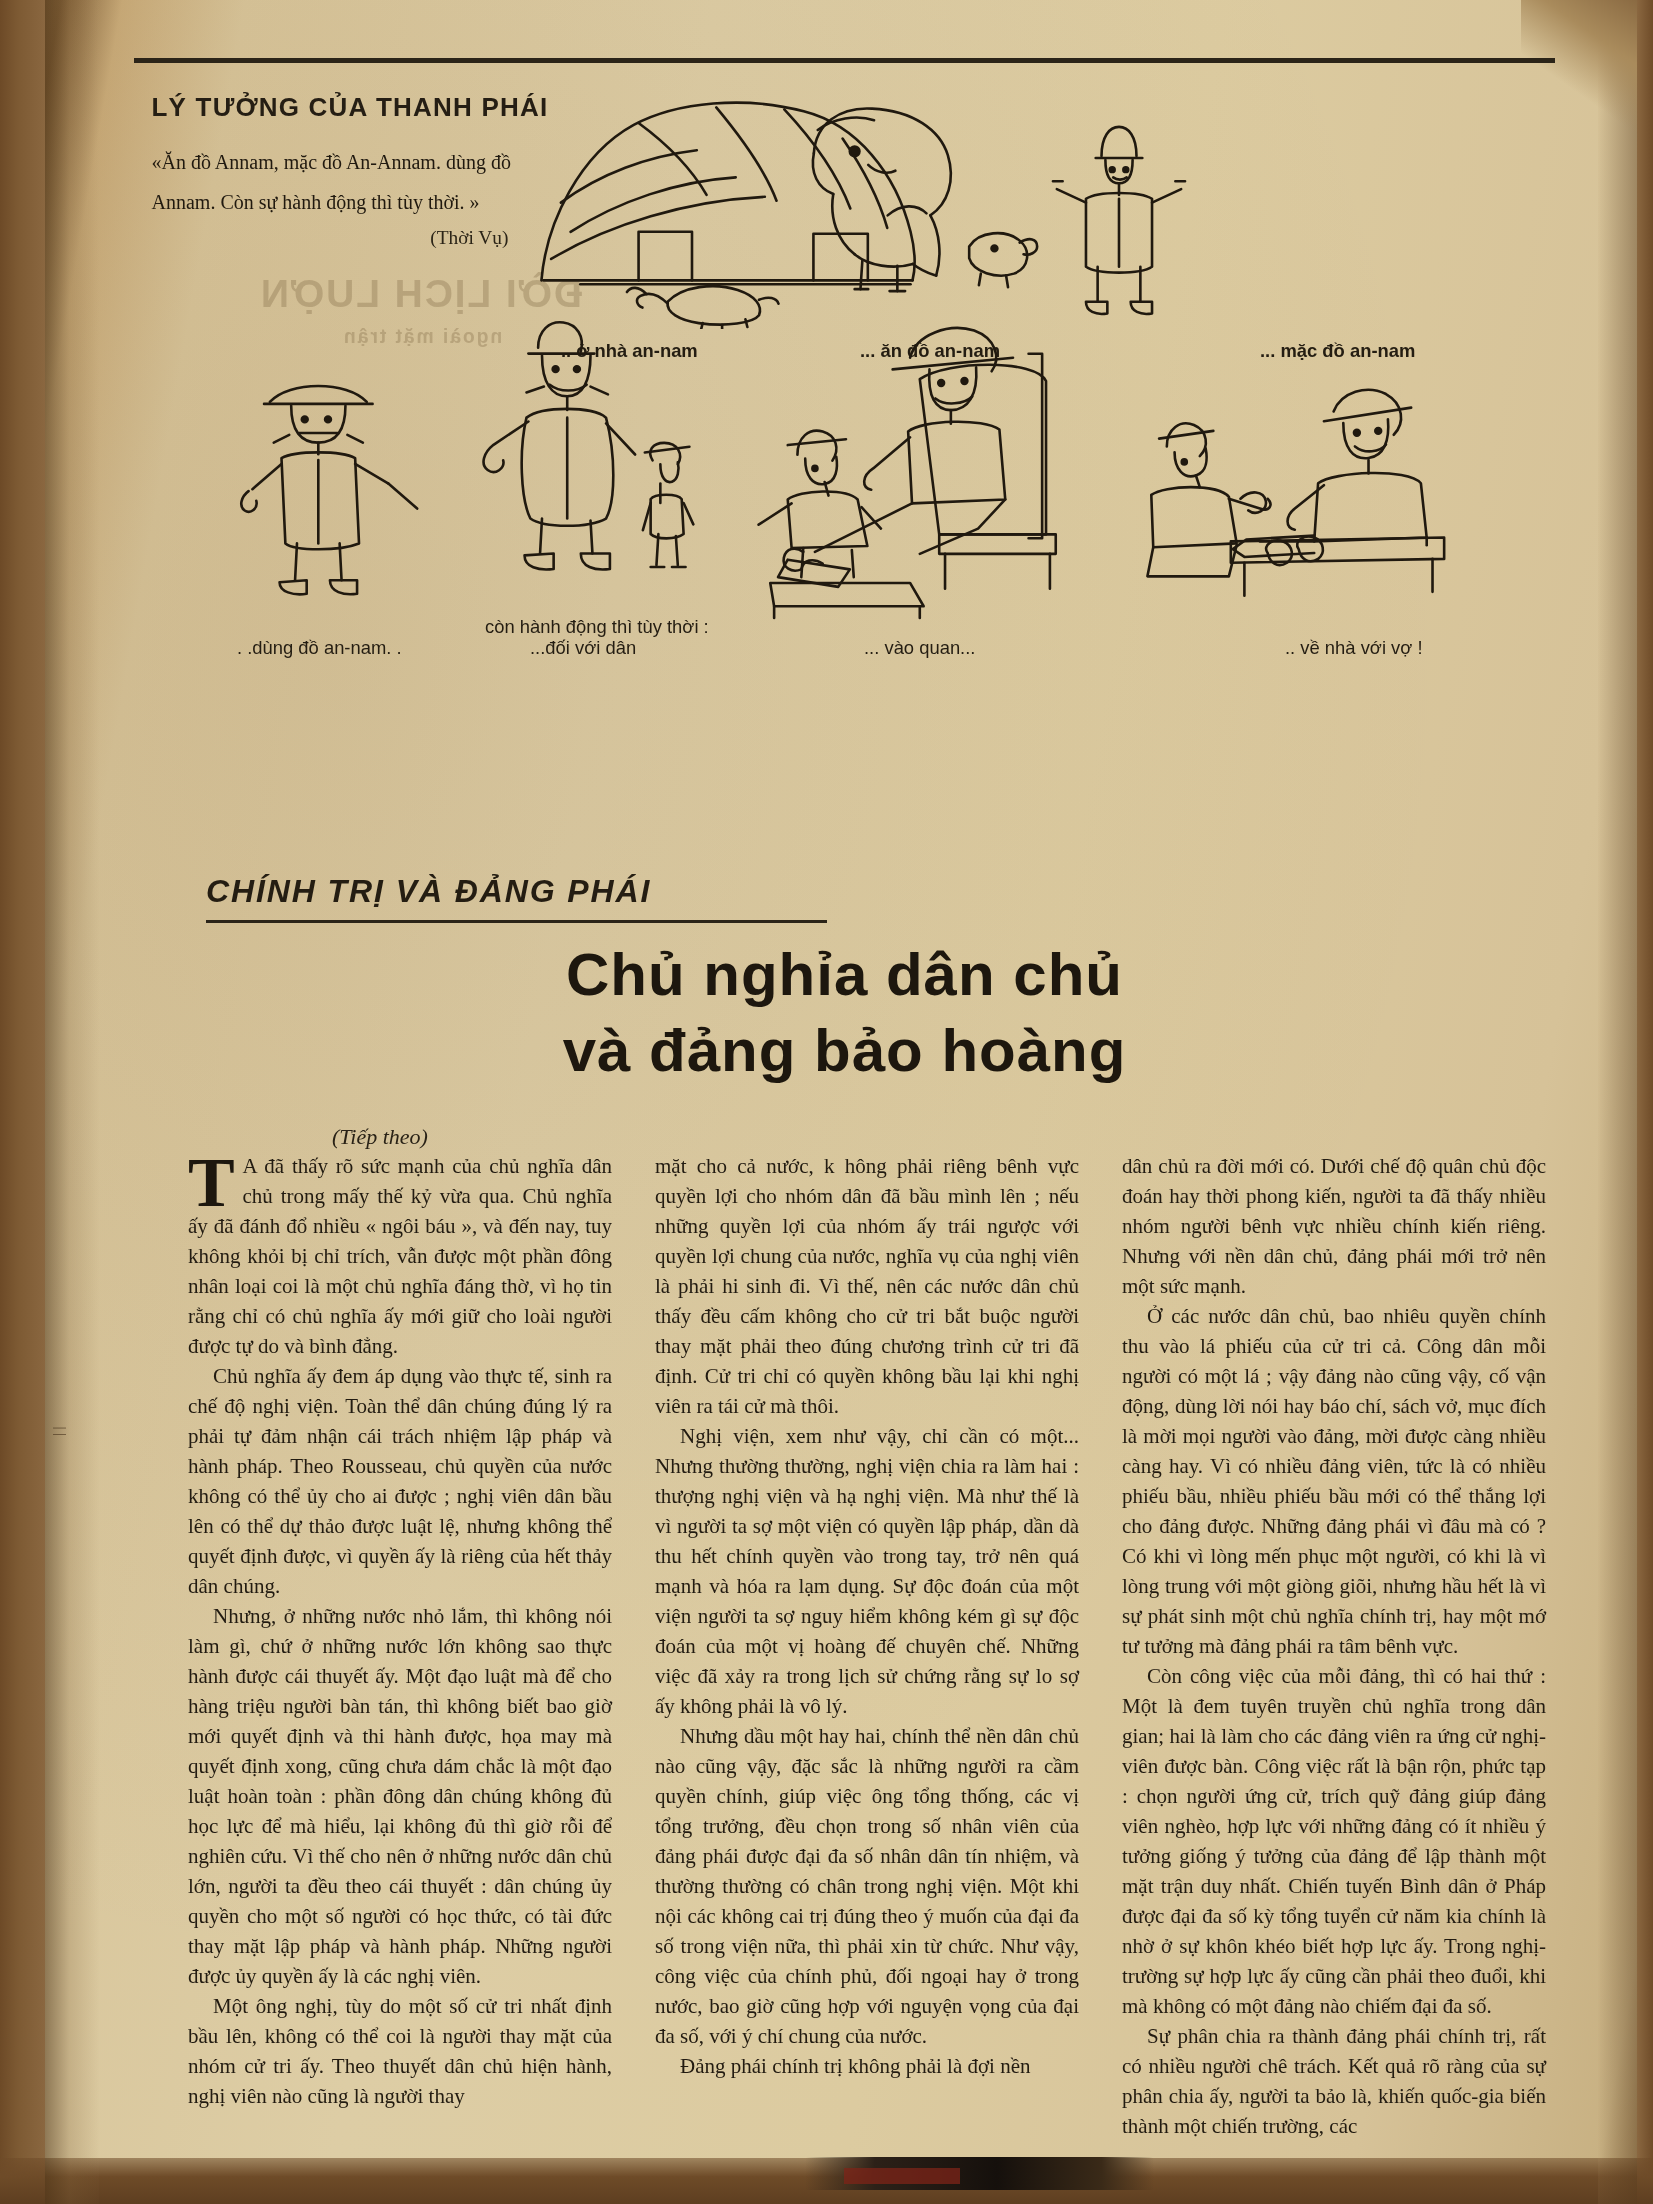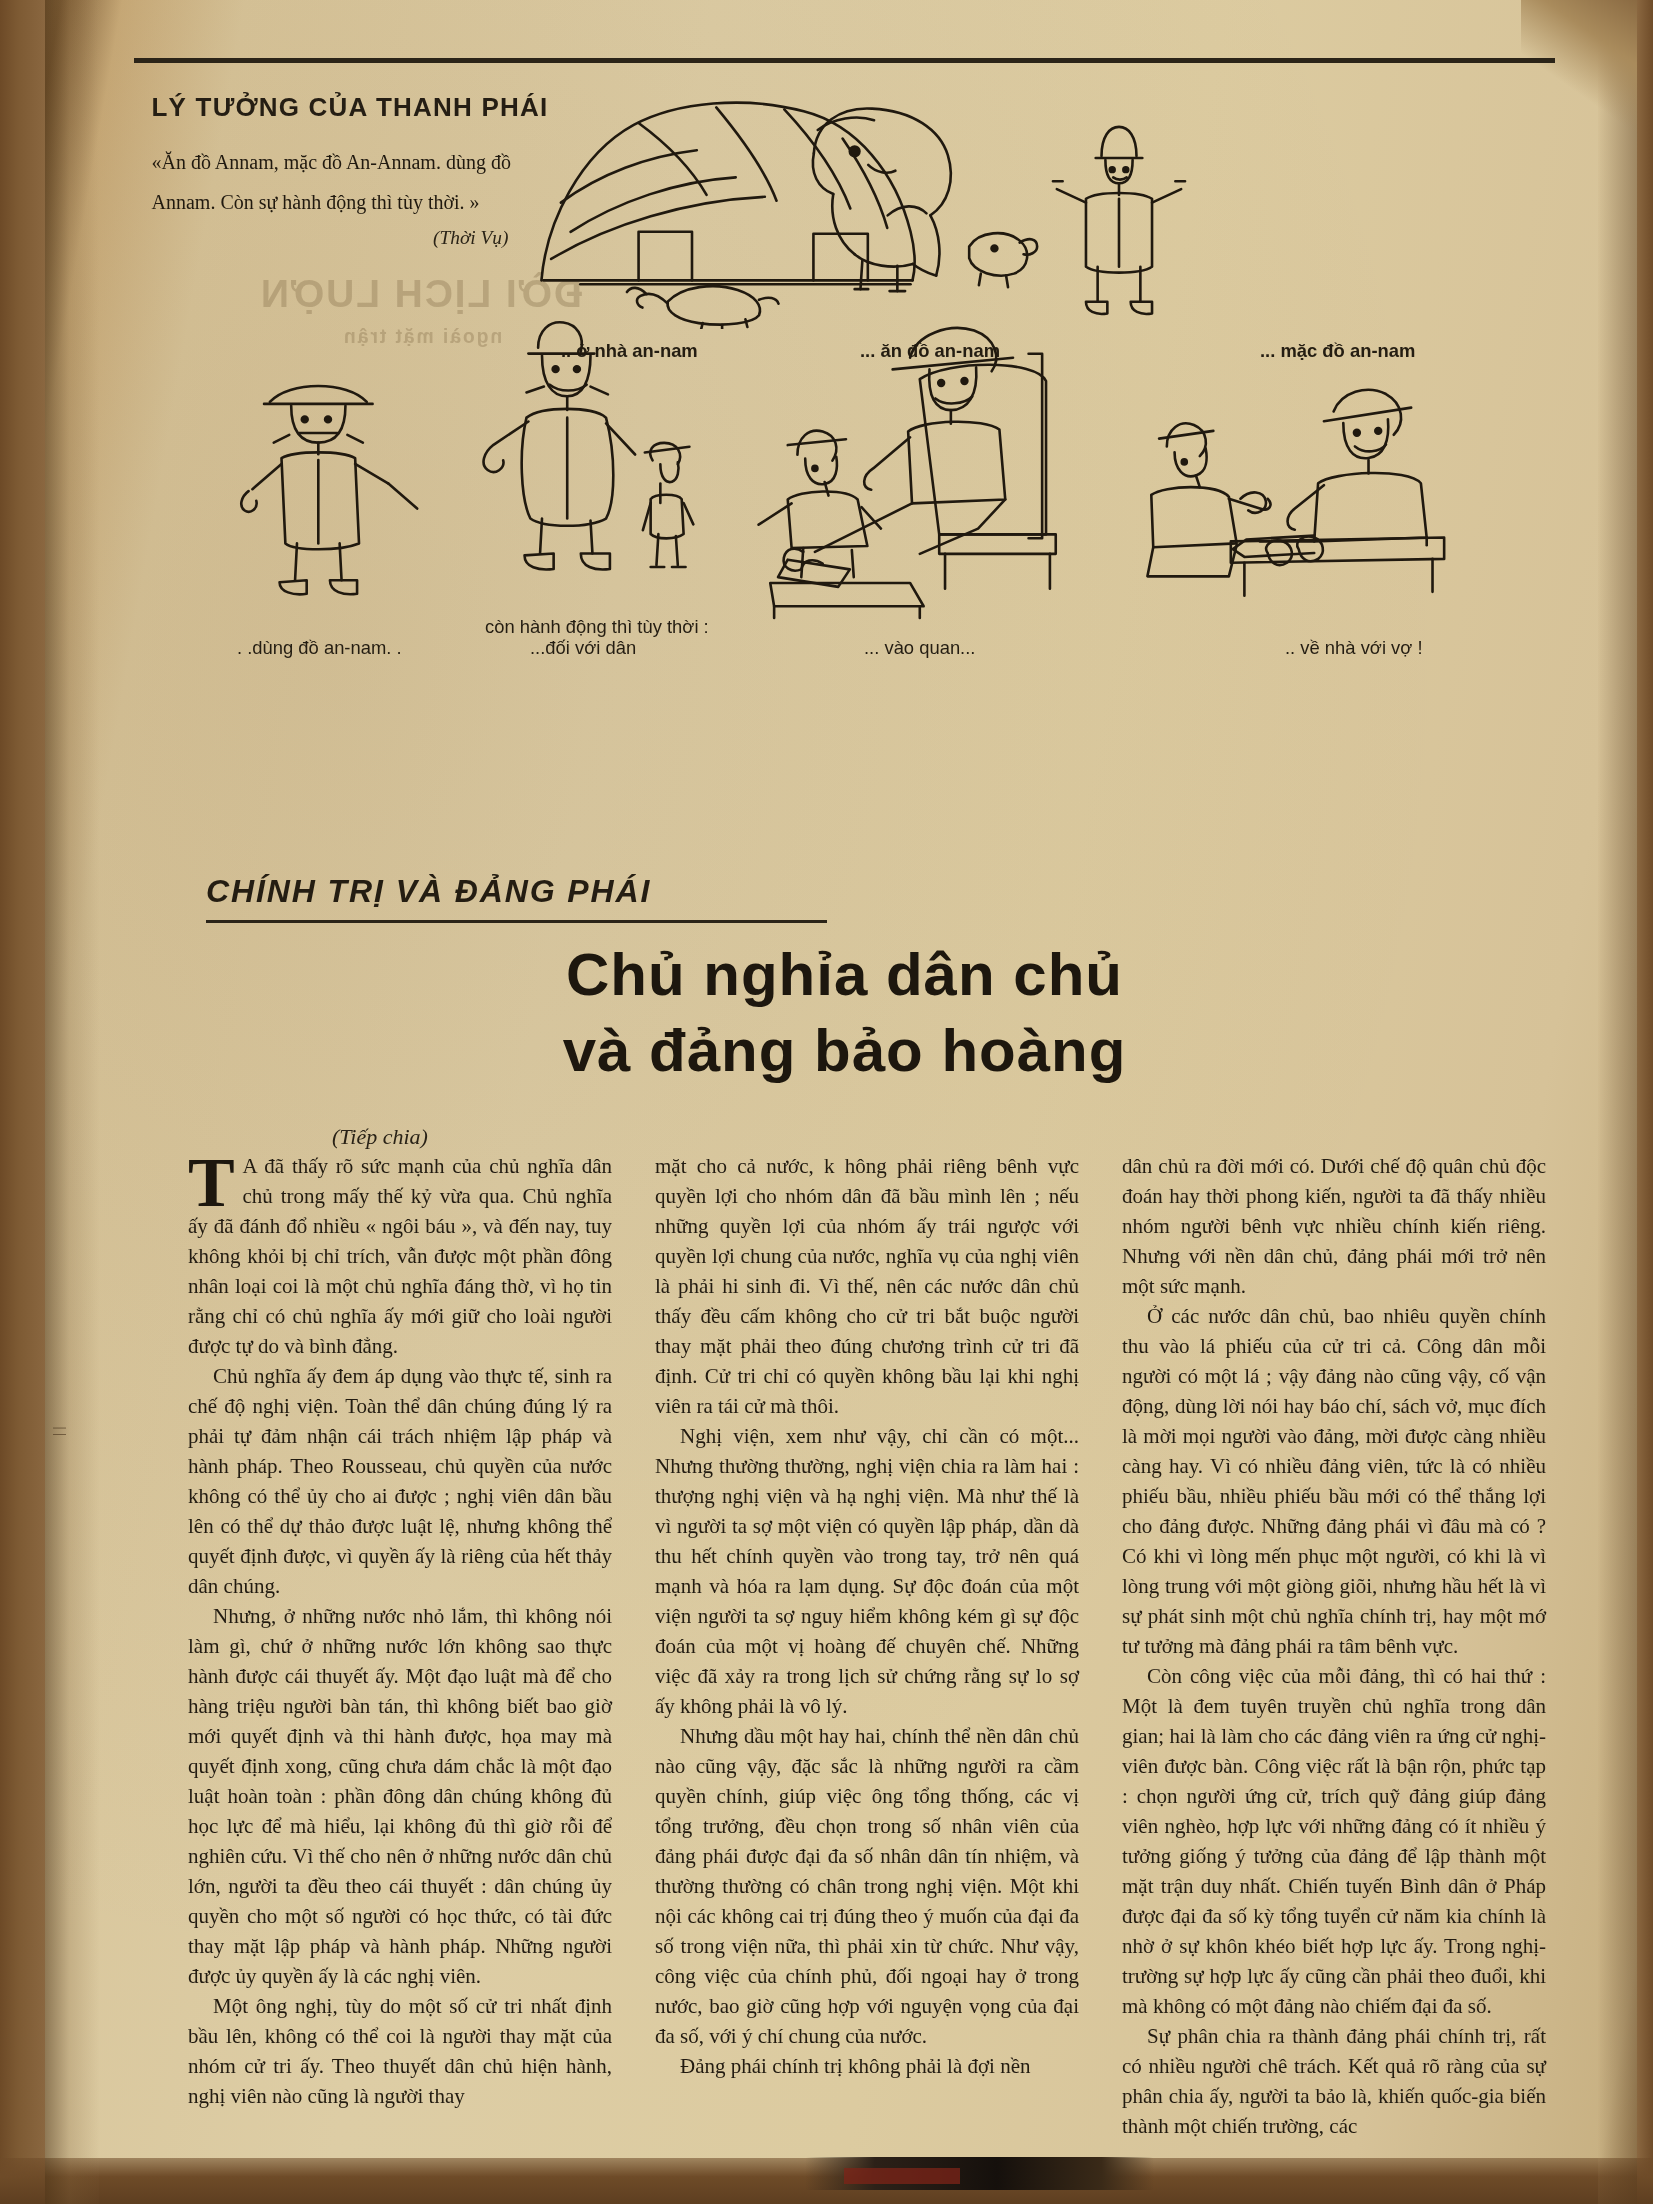--- a/index.html
+++ b/index.html
@@ -109,21 +109,20 @@
     font-family: "Liberation Serif", serif;
     font-size: 20px;
     line-height: 40px;
     color: #20190f;
     width: 378px;
   }
   #feature-source {
     margin-top: 5.8px;
     text-align: right;
     width: 357px;
-    font-style: italic;
     font-size: 19.4px;
     color: #2b2417;
   }
   .cap {
     position: absolute;
     font-family: "Liberation Sans", sans-serif;
     font-weight: bold;
     font-size: 18.4px;
     color: #241d12;
     white-space: nowrap;
@@ -449,21 +448,21 @@
     </div>
 
     <div id="section-head">CHÍNH TRỊ VÀ ĐẢNG PHÁI</div>
     <div id="section-rule"></div>
 
     <div id="art-title">
       <div>Chủ nghỉa  dân  chủ</div>
       <div>và đảng bảo hoàng</div>
     </div>
 
-    <div id="art-cont">(Tiếp chia)</div>
+    <div id="art-cont">(Tiếp theo)</div>
 
     <div id="cols">
 
       <div class="col">
         <p class="dropcap-para noindent"><span class="dropcap">T</span><span>A đã thấy rõ sức mạnh của chủ nghĩa dân chủ trong mấy thế kỷ vừa qua. Chủ nghĩa ấy đã đánh đổ nhiều « ngôi báu », và đến nay, tuy không khỏi bị chỉ trích, vẫn được một phần đông nhân loại coi là một chủ nghĩa đáng thờ, vì họ tin rằng chỉ có chủ nghĩa ấy mới giữ cho loài người được tự do và bình đẳng.</span></p>
         <p>Chủ nghĩa ấy đem áp dụng vào thực tế, sinh ra chế độ nghị viện. Toàn thể dân chúng đúng lý ra phải tự đảm nhận cái trách nhiệm lập pháp và hành pháp. Theo Rousseau, chủ quyền của nước không có thể ủy cho ai được ; nghị viên dân bầu lên có thể dự thảo được luật lệ, nhưng không thể quyết định được, vì quyền ấy là riêng của hết thảy dân chúng.</p>
         <p>Nhưng, ở những nước nhỏ lắm, thì không nói làm gì, chứ ở những nước lớn không sao thực hành được cái thuyết ấy. Một đạo luật mà để cho hàng triệu người bàn tán, thì không biết bao giờ mới quyết định và thi hành được, họa may mà quyết định xong, cũng chưa dám chắc là một đạo luật hoàn toàn : phần đông dân chúng không đủ học lực để mà hiểu, lại không đủ thì giờ rỗi để nghiên cứu. Vì thế cho nên ở những nước dân chủ lớn, người ta đều theo cái thuyết : dân chúng ủy quyền cho một số người có học thức, có tài đức thay mặt lập pháp và hành pháp. Những người được ủy quyền ấy là các nghị viên.</p>
         <p>Một ông nghị, tùy do một số cử tri nhất định bầu lên, không có thể coi là người thay mặt của nhóm cử tri ấy. Theo thuyết dân chủ hiện hành, nghị viên nào cũng là người thay</p>
       </div>
 

